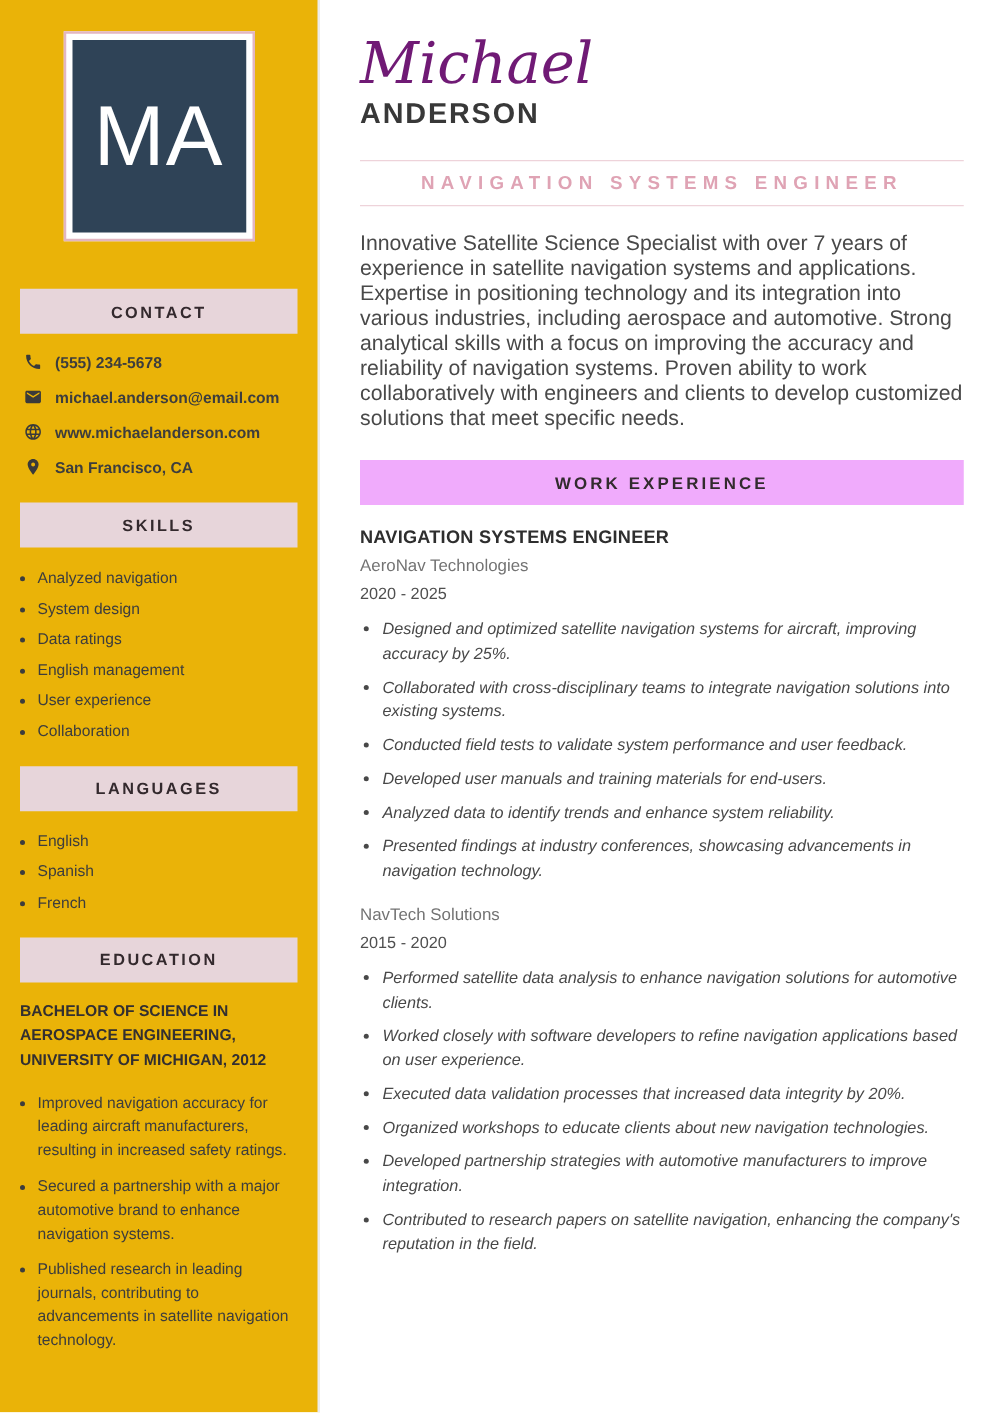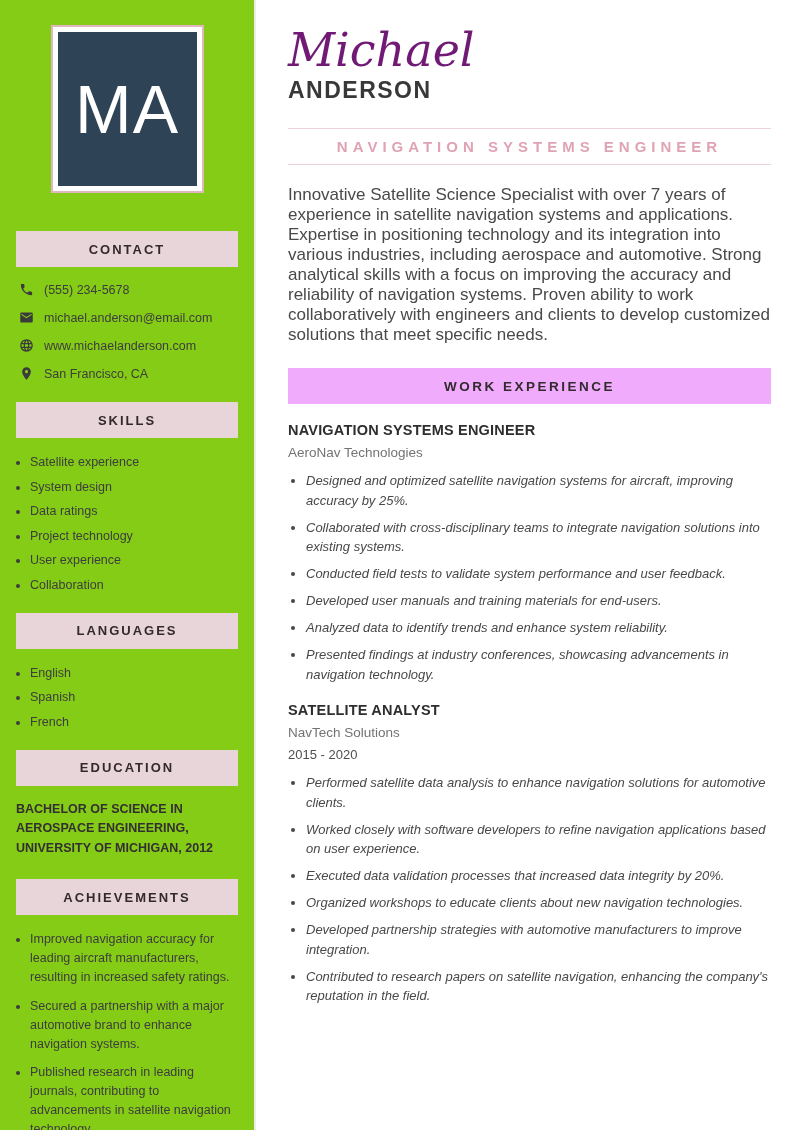--- a/index.html
+++ b/index.html
@@ -7,41 +7,41 @@
   body { font-family: "Liberation Sans", sans-serif; }
 
   .page {
     width: 800px; height: 1130px;
     display: flex; overflow: hidden; background: #ffffff;
   }
 
   
   .sidebar {
     width: 256px; min-width: 256px;
-    background: #84cc16;
+    background: #eab308;
     border-right: 2px solid #ececec;
     padding: 25px 16px 20px 16px;
   }
   .photo-frame {
     width: 153px; margin: 0 auto;
     border: 2px solid #e2b6c1;
     background: #ffffff; padding: 5px;
   }
   .monogram {
     background: #2f4357; height: 154px;
     display: flex; align-items: center; justify-content: center;
     color: #ffffff; font-size: 68px; font-weight: 500; letter-spacing: 1px;
   }
   .side-band {
     margin-top: 21px; height: 36px; background: #e7d5da;
     display: flex; align-items: center; justify-content: center;
     font-weight: 700; font-size: 13px; letter-spacing: 2px; color: #33292d;
   }
   .side-band.first { margin-top: 38px; }
-  .contact-list { list-style: none; margin: 15px 0 0; padding: 0 0 0 3px; }
+  .contact-list { list-style: none; margin: 15px 0 0; padding: 0 0 0 3px; font-weight: bold; }
   .contact-list li {
     display: flex; align-items: center; gap: 10px;
     margin-bottom: 13px; font-size: 12.5px; color: #3d3d3d;
   }
   .cicon { width: 15px; height: 15px; flex: 0 0 15px; display: inline-flex; }
   .cicon svg { width: 15px; height: 15px; fill: #3a3a3a; }
   .side-list { margin: 17px 0 0; padding-left: 14px; }
   .side-list li { font-size: 12.5px; color: #3d3d3d; margin-bottom: 10.5px; }
   .edu-text {
     margin: 14px 0 0; font-weight: 700; font-size: 12.5px;
@@ -122,39 +122,38 @@
           <svg viewBox="0 0 24 24">
               <path d="M12 2C8.13 2 5 5.13 5 9c0 5.25 7 13 7 13s7-7.75 7-13c0-3.87-3.13-7-7-7zm0 9.5c-1.38 0-2.5-1.12-2.5-2.5s1.12-2.5 2.5-2.5 2.5 1.12 2.5 2.5-1.12 2.5-2.5 2.5z"></path>
             </svg>
         </span>
         <span>San Francisco, CA</span>
       </li>
     </ul>
 
     <div class="side-band">SKILLS</div>
     <ul class="side-list">
-      <li>Satellite experience</li>
+      <li>Analyzed navigation</li>
       <li>System design</li>
       <li>Data ratings</li>
-      <li>Project technology</li>
+      <li>English management</li>
       <li>User experience</li>
       <li>Collaboration</li>
     </ul>
 
     <div class="side-band">LANGUAGES</div>
     <ul class="side-list">
       <li>English</li>
       <li>Spanish</li>
       <li>French</li>
     </ul>
 
     <div class="side-band">EDUCATION</div>
     <p class="edu-text">BACHELOR OF SCIENCE IN AEROSPACE ENGINEERING, UNIVERSITY OF MICHIGAN, 2012</p>
 
-    <div class="side-band">ACHIEVEMENTS</div>
     <ul class="ach-list">
       <li>Improved navigation accuracy for leading aircraft manufacturers, resulting in increased safety ratings.</li>
       <li>Secured a partnership with a major automotive brand to enhance navigation systems.</li>
       <li>Published research in leading journals, contributing to advancements in satellite navigation technology.</li>
     </ul>
   </aside>
 
   <main class="content">
 
     <h1 class="first-name">Michael</h1>
@@ -164,32 +163,32 @@
       <span>NAVIGATION SYSTEMS ENGINEER</span>
     </div>
 
     <p class="summary">Innovative Satellite Science Specialist with over 7 years of experience in satellite navigation systems and applications. Expertise in positioning technology and its integration into various industries, including aerospace and automotive. Strong analytical skills with a focus on improving the accuracy and reliability of navigation systems. Proven ability to work collaboratively with engineers and clients to develop customized solutions that meet specific needs.</p>
 
     <div class="we-band">WORK EXPERIENCE</div>
 
     <section class="job">
       <h3 class="job-title">NAVIGATION SYSTEMS ENGINEER</h3>
       <div class="company">AeroNav Technologies</div>
+      <div class="dates">2020 - 2025</div>
       <ul class="job-bullets">
         <li>Designed and optimized satellite navigation systems for aircraft, improving accuracy by 25%.</li>
         <li>Collaborated with cross-disciplinary teams to integrate navigation solutions into existing systems.</li>
         <li>Conducted field tests to validate system performance and user feedback.</li>
         <li>Developed user manuals and training materials for end-users.</li>
         <li>Analyzed data to identify trends and enhance system reliability.</li>
         <li>Presented findings at industry conferences, showcasing advancements in navigation technology.</li>
       </ul>
     </section>
 
     <section class="job">
-      <h3 class="job-title">SATELLITE ANALYST</h3>
       <div class="company">NavTech Solutions</div>
       <div class="dates">2015 - 2020</div>
       <ul class="job-bullets">
         <li>Performed satellite data analysis to enhance navigation solutions for automotive clients.</li>
         <li>Worked closely with software developers to refine navigation applications based on user experience.</li>
         <li>Executed data validation processes that increased data integrity by 20%.</li>
         <li>Organized workshops to educate clients about new navigation technologies.</li>
         <li>Developed partnership strategies with automotive manufacturers to improve integration.</li>
         <li>Contributed to research papers on satellite navigation, enhancing the company's reputation in the field.</li>
       </ul>

